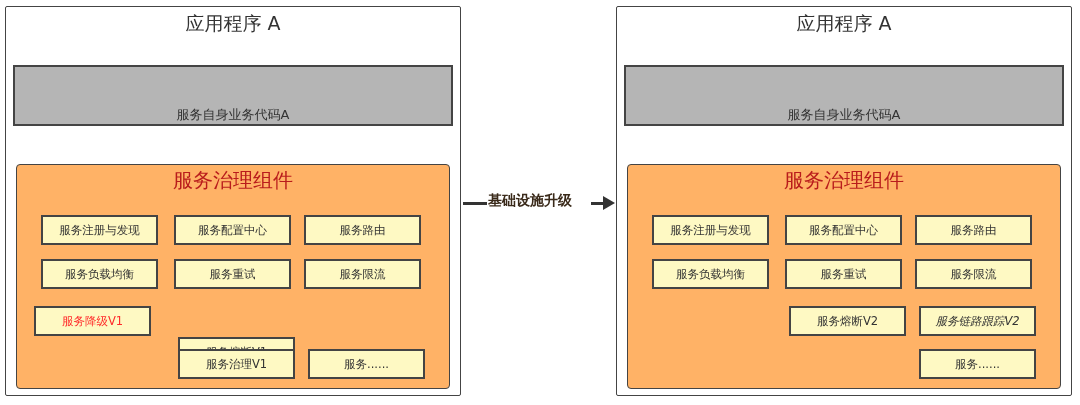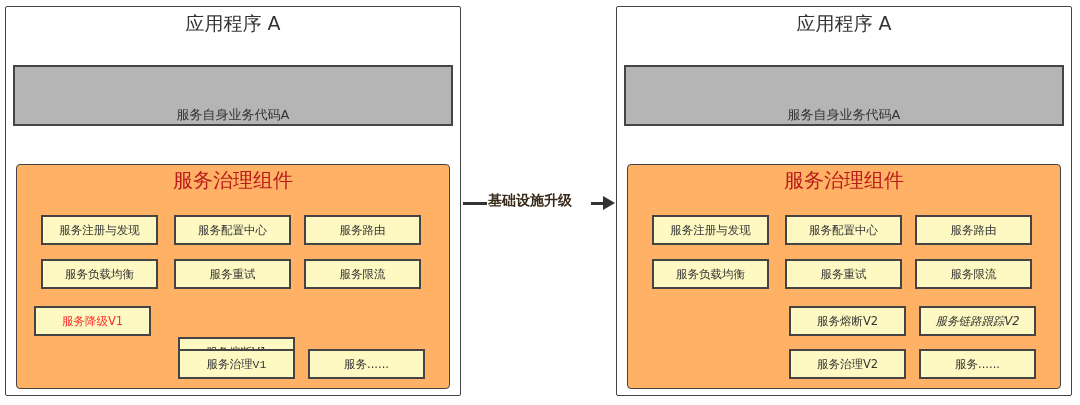--- a/index.html
+++ b/index.html
@@ -27,21 +27,21 @@
   <div class="gov">
     <div class="gov-title">服务治理组件</div>
     <div class="box" style="left:24px;top:50px;">服务注册与发现</div>
     <div class="box" style="left:157px;top:50px;">服务配置中心</div>
     <div class="box" style="left:287px;top:50px;">服务路由</div>
     <div class="box" style="left:24px;top:94px;">服务负载均衡</div>
     <div class="box" style="left:157px;top:94px;">服务重试</div>
     <div class="box" style="left:287px;top:94px;">服务限流</div>
     <div class="box red" style="left:17px;top:141px;">服务降级V1</div>
     <div class="box" style="left:161px;top:141px;margin-top:31px;">服务熔断V1</div>
-    <div class="box" style="left:161px;top:184px;font-family:Liberation Mono, monospace;">服务治理V1</div>
+    <div class="box" style="left:161px;top:184px;">服务治理V1</div>
     <div class="box" style="left:291px;top:184px;">服务......</div>
   </div>
 </div>
 
 <div class="arrow">
   <div class="arrow-line" style="left:0;width:24px;"></div>
   <div class="arrow-label">基础设施升级</div>
   <div class="arrow-line" style="left:128px;width:14px;"></div>
   <div class="arrow-head"></div>
 </div>
@@ -54,16 +54,15 @@
   <div class="gov">
     <div class="gov-title">服务治理组件</div>
     <div class="box" style="left:24px;top:50px;">服务注册与发现</div>
     <div class="box" style="left:157px;top:50px;">服务配置中心</div>
     <div class="box" style="left:287px;top:50px;">服务路由</div>
     <div class="box" style="left:24px;top:94px;">服务负载均衡</div>
     <div class="box" style="left:157px;top:94px;">服务重试</div>
     <div class="box" style="left:287px;top:94px;">服务限流</div>
     <div class="box" style="left:161px;top:141px;">服务熔断V2</div>
     <div class="box" style="left:291px;top:141px;font-style:italic;">服务链路跟踪V2</div>
-    <div class="box" style="left:161px;top:184px;">服务治理V2</div>
     <div class="box" style="left:291px;top:184px;">服务......</div>
   </div>
 </div>
 
 </body></html>

